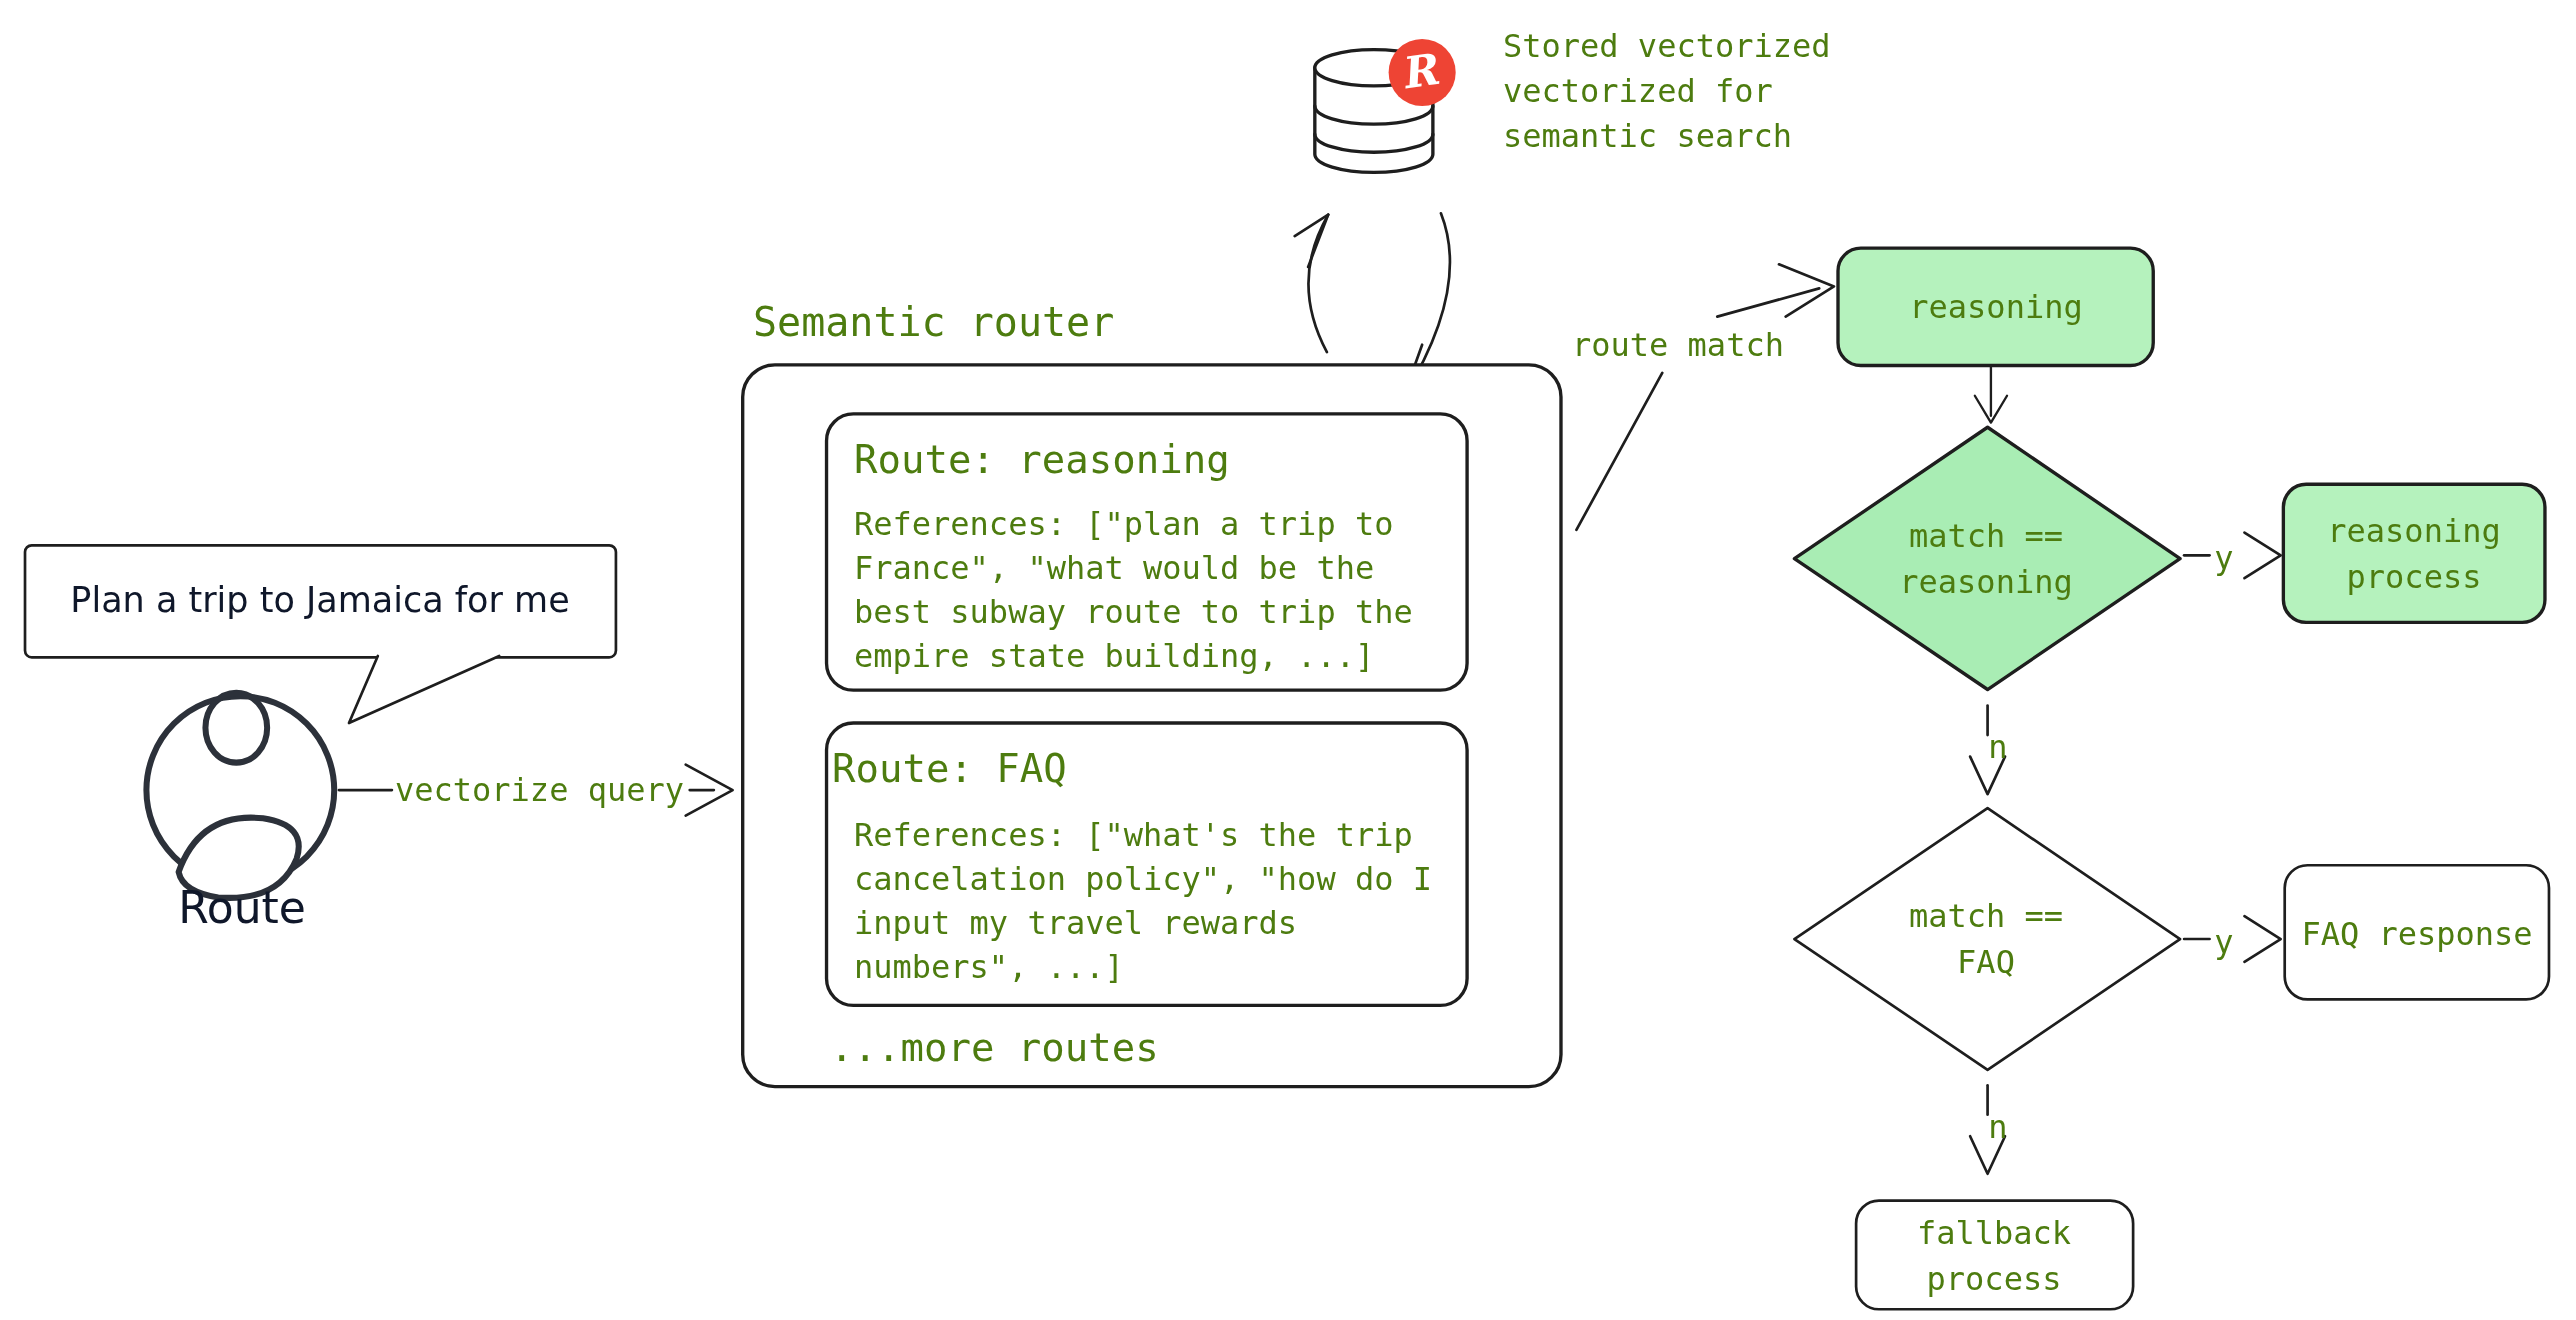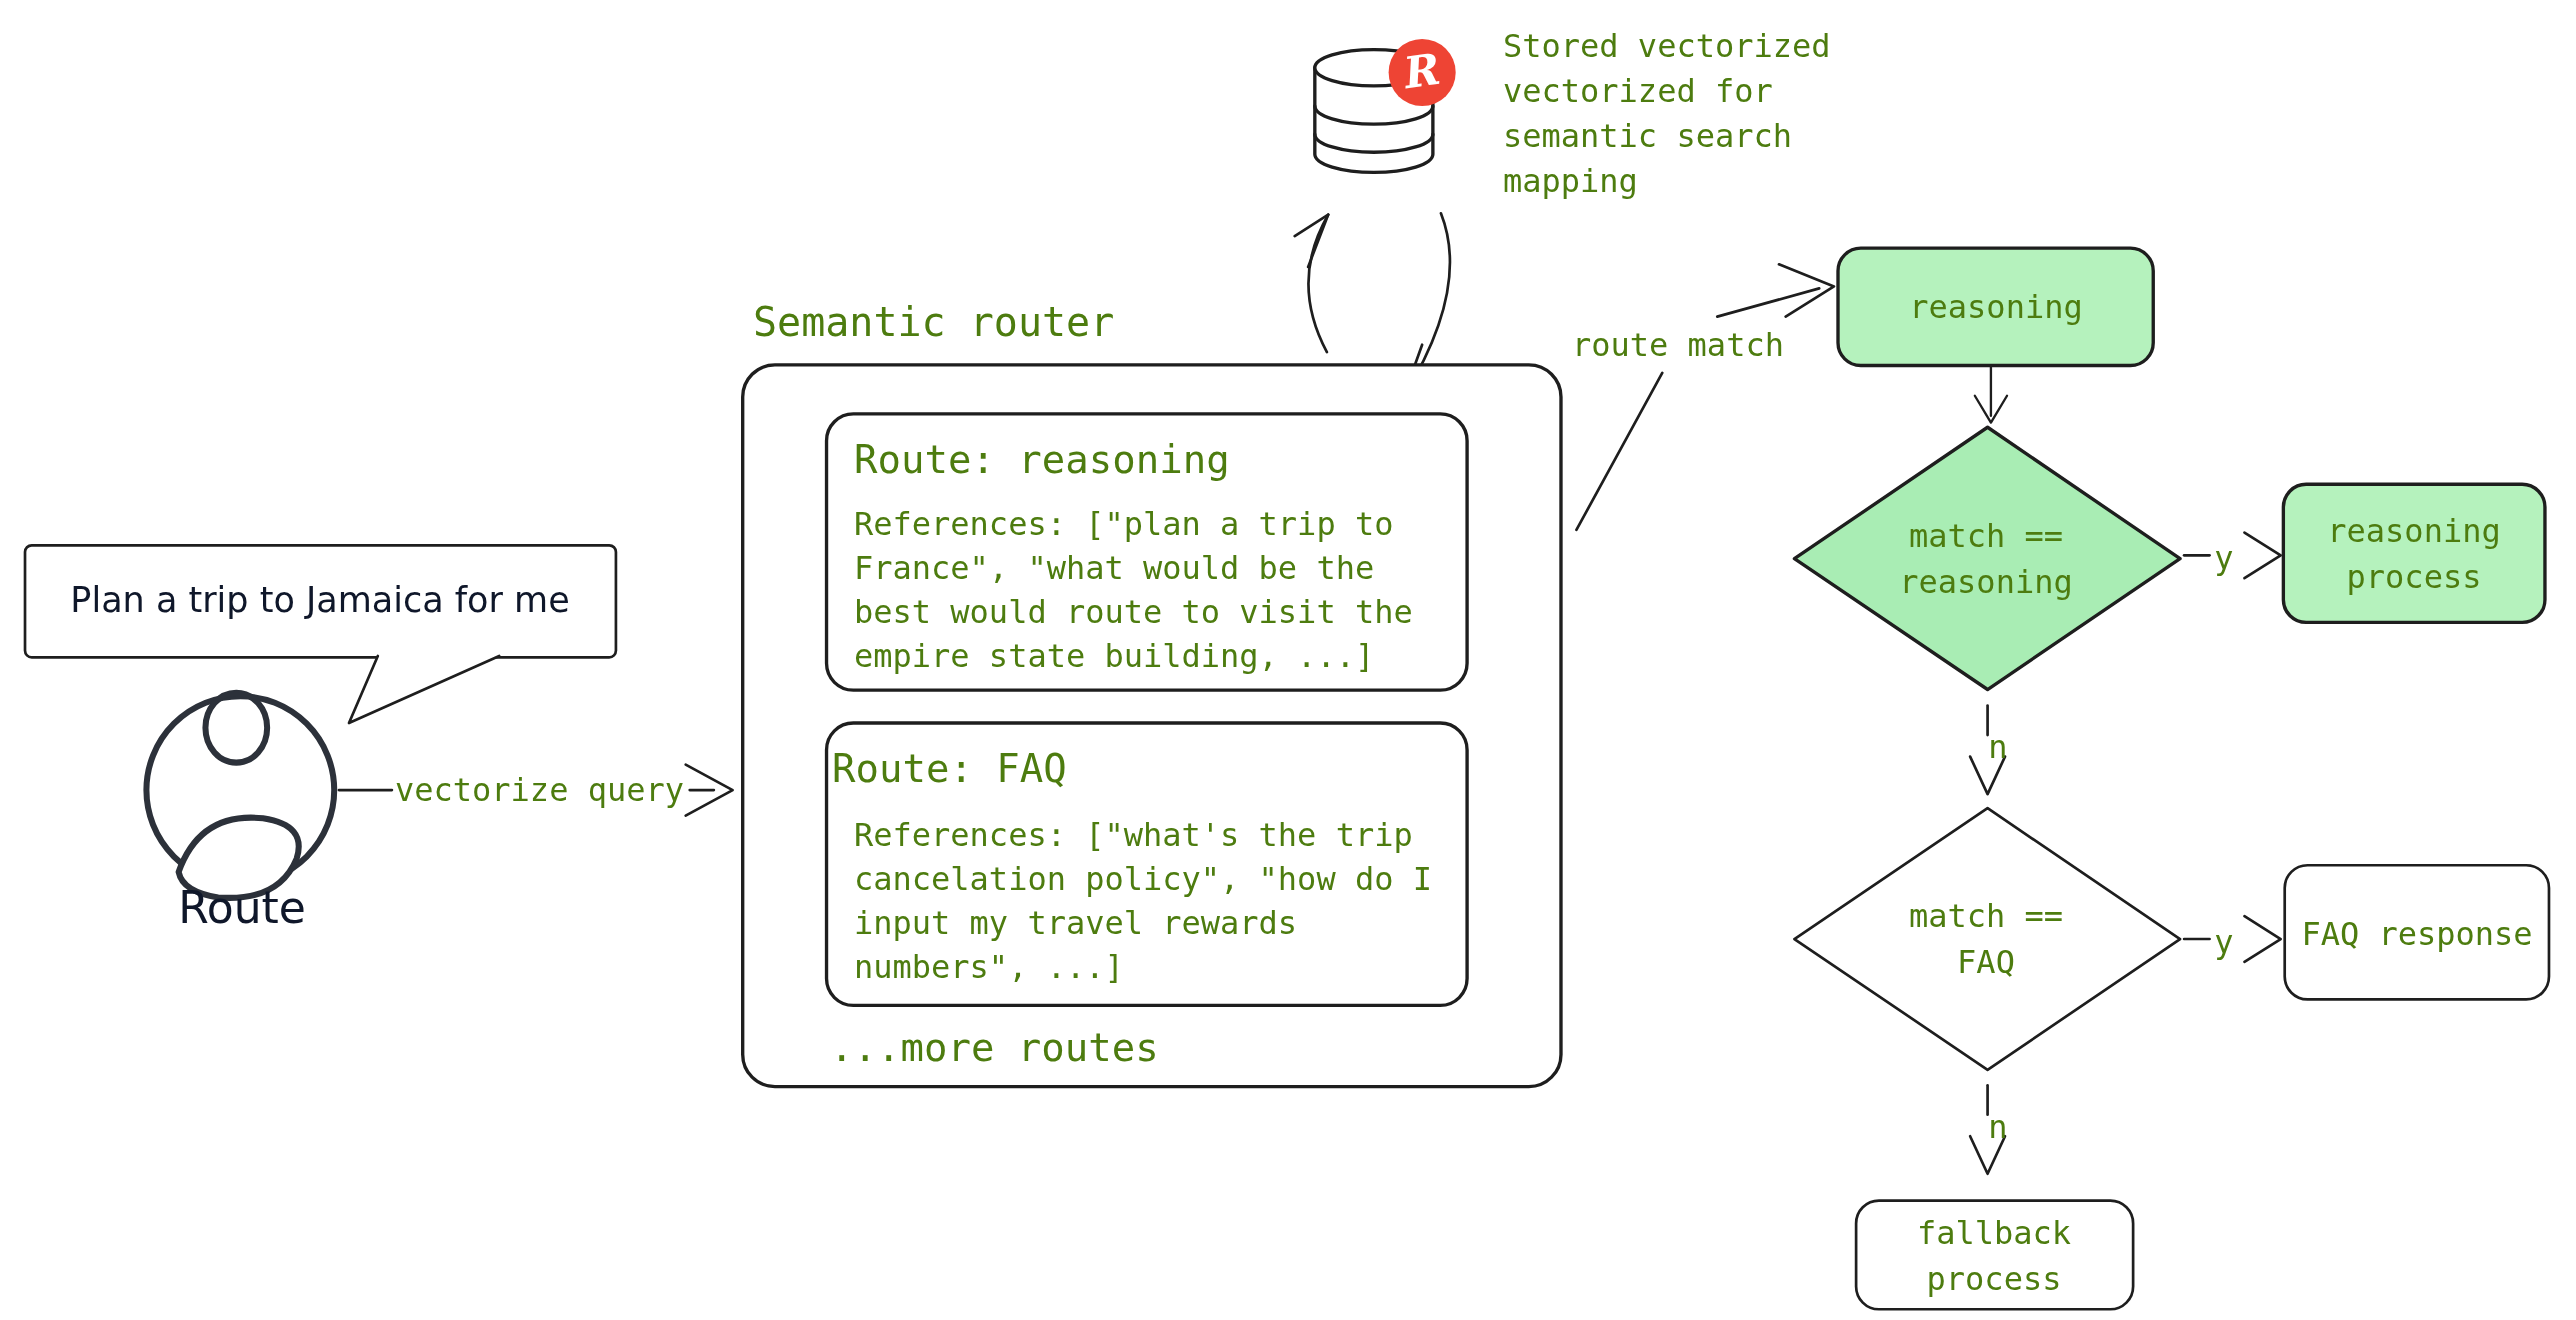--- a/index.html
+++ b/index.html
@@ -132,39 +132,38 @@
   <div class="ctr hand" style="left:242px;top:907px;font-size:44px;">Route</div>
 
   <div class="lft code fs48" style="left:395px;top:790px;">vectorize query</div>
 
   <div class="lft code fs60" style="left:753px;top:322px;">Semantic router</div>
 
   <div class="lft code fs58" style="left:854px;top:459px;">Route: reasoning</div>
   <div class="blk code refs" style="left:854px;top:502px;">
     <div>References: ["plan a trip to</div>
     <div>France", "what would be the</div>
-    <div>best would route to visit the</div>
+    <div>best subway route to trip the</div>
     <div>empire state building, ...]</div>
   </div>
 
   <div class="lft code fs58" style="left:832px;top:768px;">Route: FAQ</div>
   <div class="blk code refs" style="left:854px;top:813px;">
     <div>References: ["what's the trip</div>
     <div>cancelation policy", "how do I</div>
     <div>input my travel rewards</div>
     <div>numbers", ...]</div>
   </div>
 
   <div class="lft code fs58" style="left:830px;top:1047px;">...more routes</div>
 
   <div class="blk code cap" style="left:1503px;top:24px;">
     <div>Stored vectorized</div>
     <div>vectorized for</div>
     <div>semantic search</div>
-    <div>mapping</div>
   </div>
 
   <div class="badge-letter" style="left:1422px;top:71px;">R</div>
 
   <div class="lft code fs48" style="left:1572px;top:345px;">route match</div>
 
   <div class="ctr code fs48" style="left:1996px;top:307px;">reasoning</div>
 
   <div class="ctr code twoline" style="left:1986px;top:559px;">
     <div>match ==</div>

